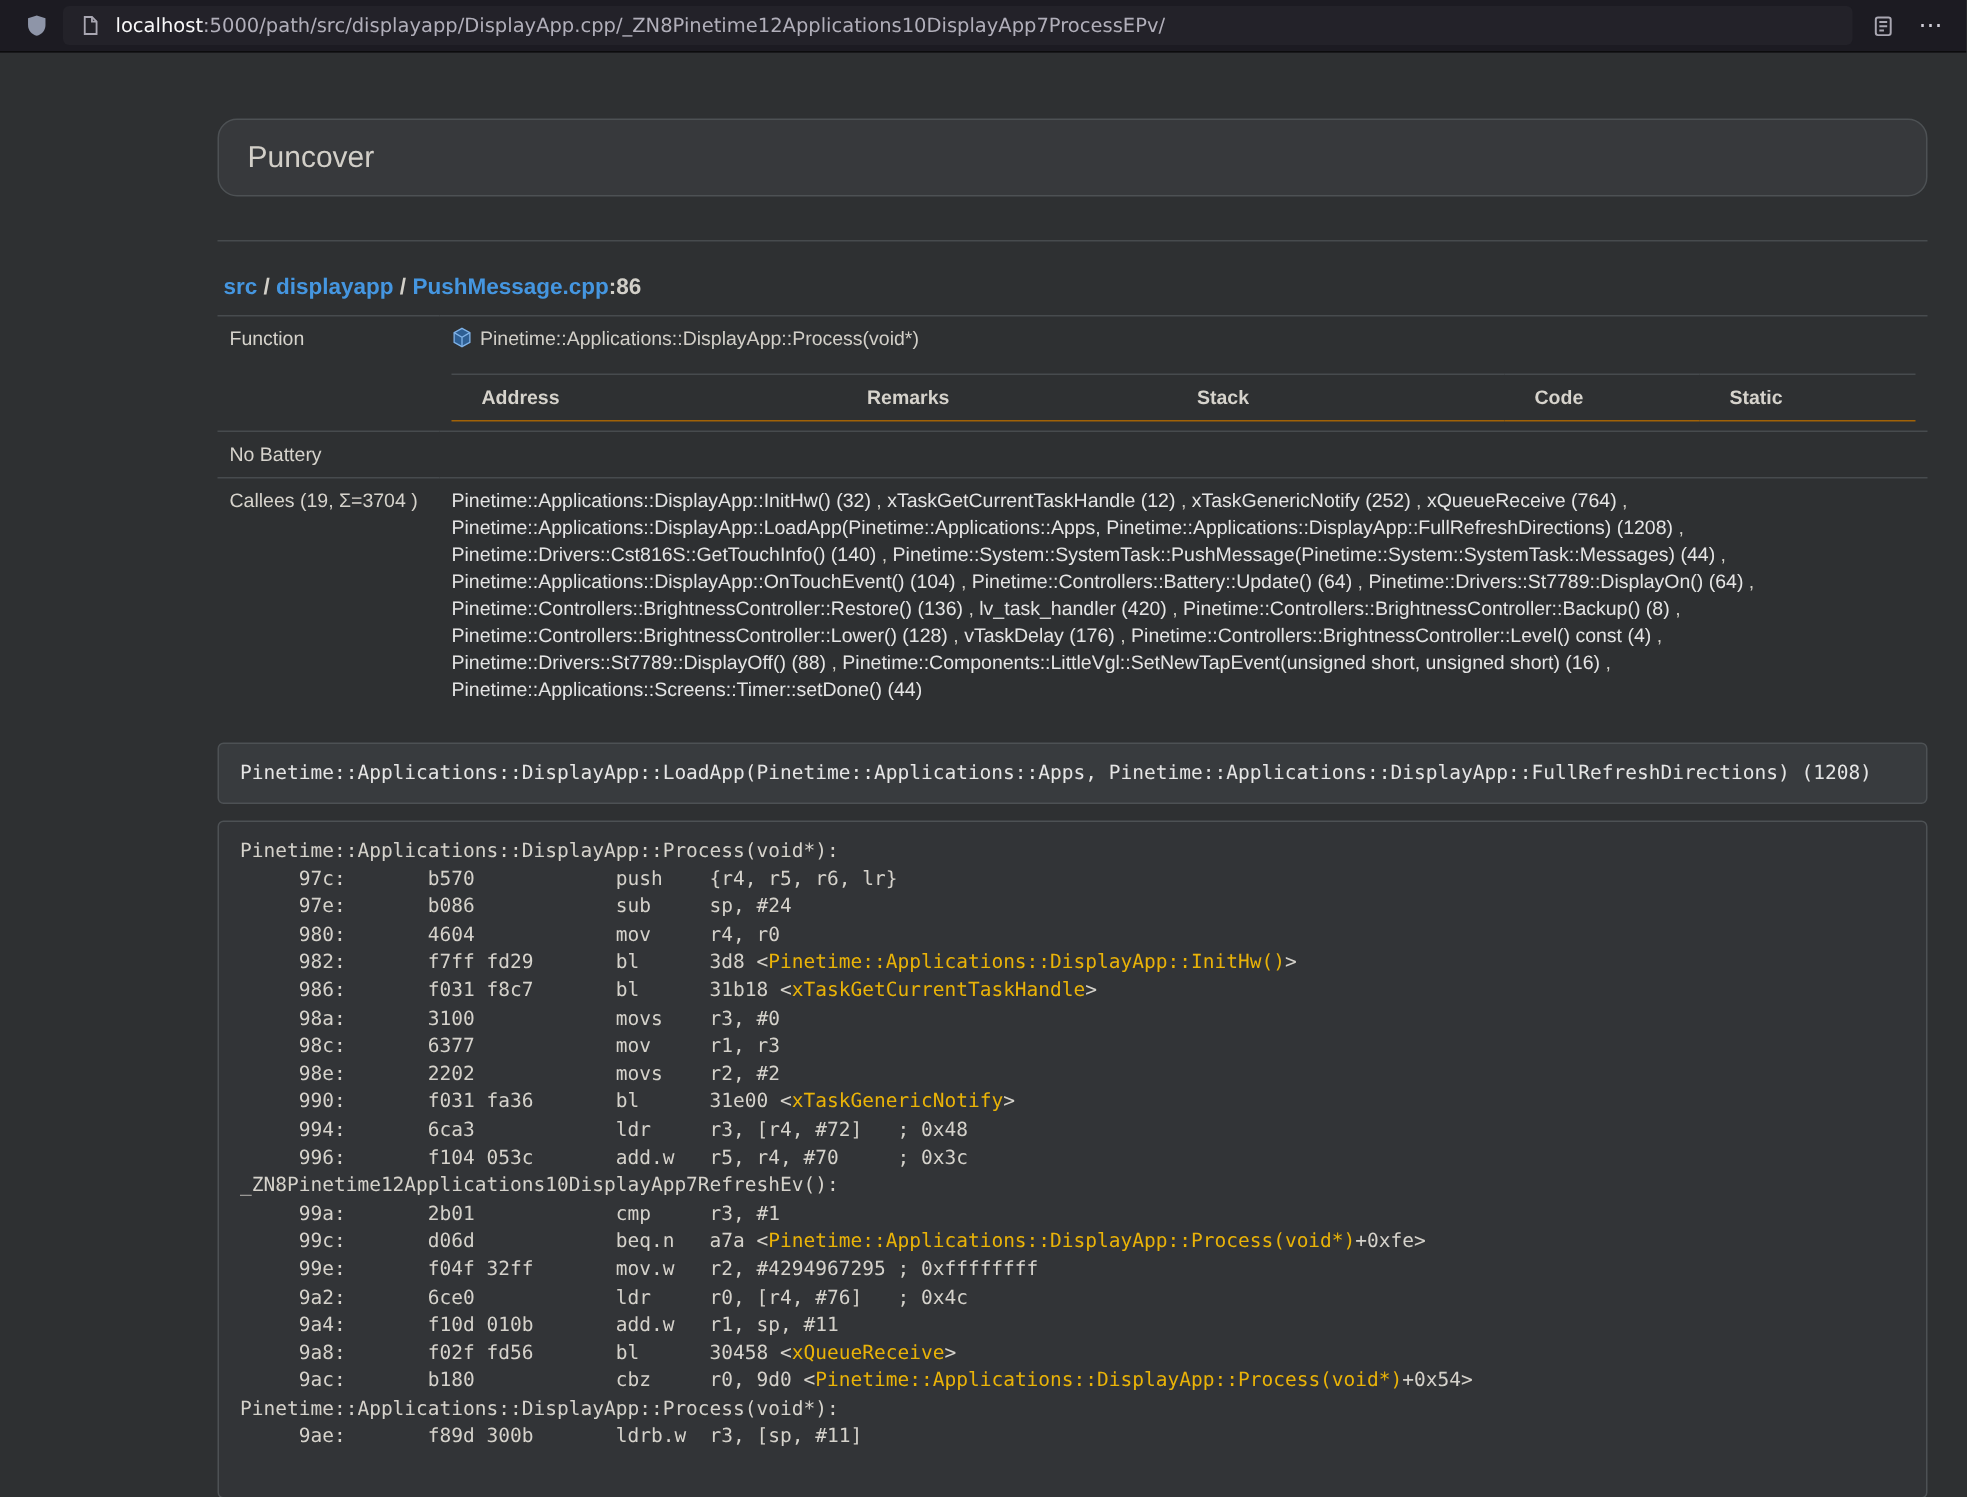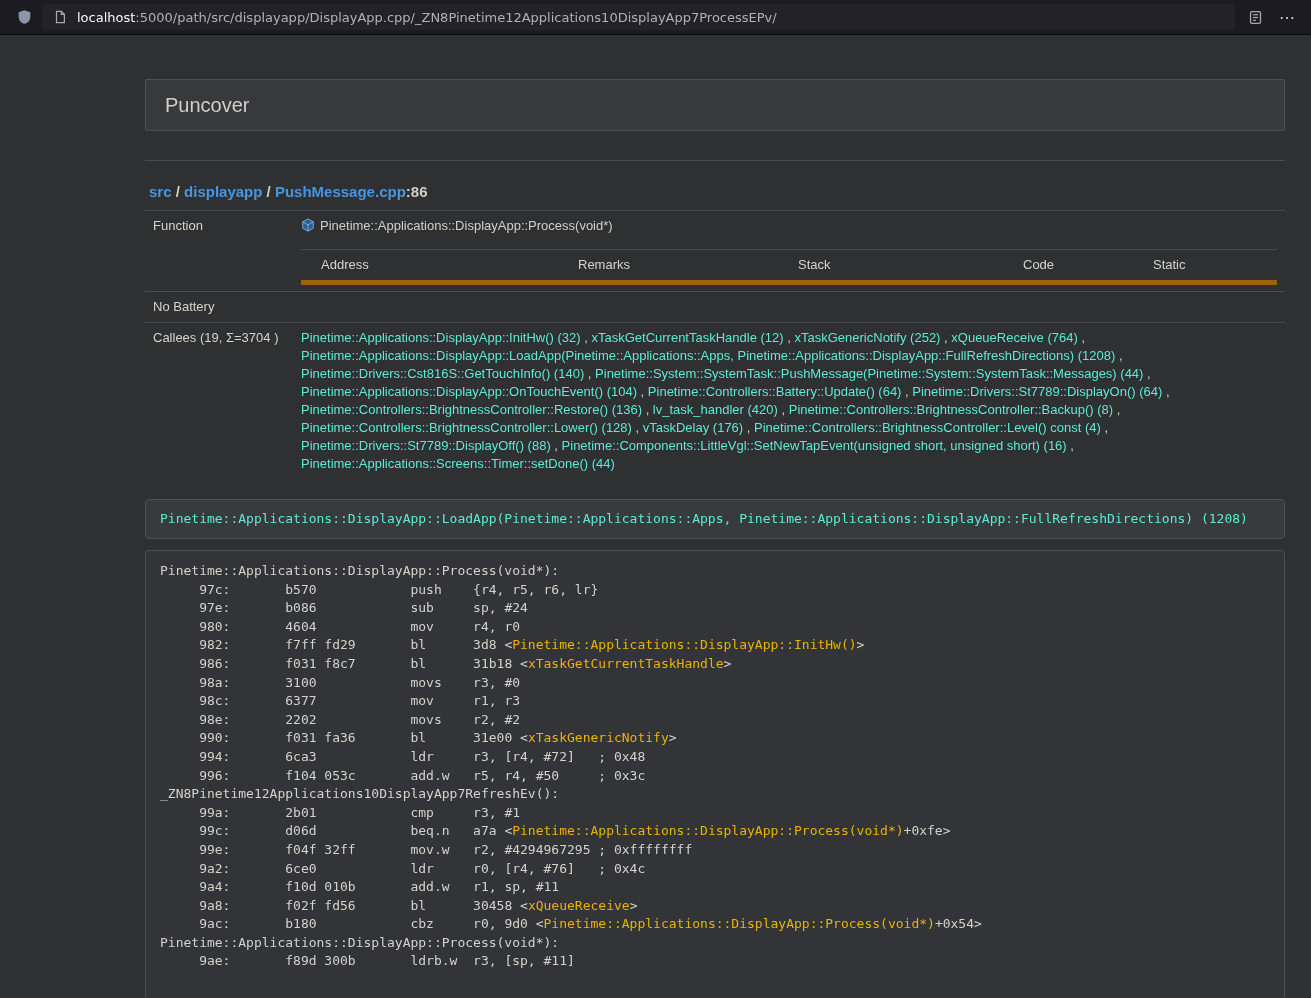--- a/index.html
+++ b/index.html
@@ -29,39 +29,39 @@
   .url-path { color: #b1afba; }
   .reader { margin: 0 10px; }
   .menu {
     flex: none; width: 24px; text-align: center; color: #d0ced8;
     font-size: 16px; cursor: pointer; user-select: none;
   }
   
   .page { padding-top: 44px; }
   .container { width: 1140px; margin-left: 145px; }
   .jumbotron {
-    height: 52px; background: #37393c; border: 1px solid #4d5154; border-radius: 2px;
+    height: 52px; background: #37393c; border: 1px solid #4d5154; border-radius: 13px;
     padding: 14px 19px; font-size: 20px; line-height: 22px; color: #d2cfc8;
   }
   hr.rule { border: 0; border-top: 1px solid #474b4e; margin: 29px 0 0 0; }
   .breadcrumb { font-size: 15px; line-height: 19px; font-weight: bold; margin: 21px 0 9px 4px; }
   .breadcrumb a { color: #4596e0; text-decoration: none; }
   .breadcrumb span { color: #d2cfc8; }
-  .lnk { color: #5eead4; text-decoration: none; }
+  .lnk { color: #e5e5e5; text-decoration: none; }
   
   table.info { width: 100%; border-collapse: collapse; font-size: 13px; }
   table.info th, table.info td { text-align: left; vertical-align: top; padding: 6px 8px; line-height: 18px; font-weight: normal; }
   th.rowhead { width: 148px; font-weight: bold; padding: 6px 0 6px 18px; white-space: nowrap; color: #d6d3cc; margin-top: 24px; }
   tr.bline > th, tr.bline > td { border-top: 1px solid #474b4e; }
   td.fn-cell { padding-left: 13px; }
   .fn-icon { display: inline-block; vertical-align: -2px; margin-right: 5px; }
   td.nested-cell { padding: 0; }
   table.nested { width: 100%; border-collapse: collapse; }
   table.nested th, table.nested td { text-align: left; vertical-align: top; padding: 6px 8px 6px 20px; line-height: 18px; }
-  table.nested th { font-weight: normal; border-top: 1px solid #474b4e; border-bottom: 5px solid #a16207; color: #d6d3cc; }
+  table.nested th { font-weight: bold; border-top: 1px solid #474b4e; border-bottom: 1px solid #a16207; color: #d6d3cc; }
   .cw1 { width: 257px; } .cw2 { width: 220px; } .cw3 { width: 225px; } .cw4 { width: 130px; }
   td.callees-cell { padding: 8px 10px 8px 22px; line-height: 20px; }
   
   .panel-heading {
     margin-top: 20px; background: #383b3e; border: 1px solid #4d5154; border-radius: 4px;
     padding: 10px 14px; line-height: 18px; white-space: nowrap; overflow: hidden;
   }
   .mono { font-family: "DejaVu Sans Mono", monospace; font-size: 13px; }
   pre.disasm {
     margin: 11px 0 0 0; background: #323437; border: 1px solid #4d5154; border-radius: 4px;
@@ -159,21 +159,21 @@
 <span>     97c:	b570      	push	{r4, r5, r6, lr}</span>
 <span>     97e:	b086      	sub	sp, #24</span>
 <span>     980:	4604      	mov	r4, r0</span>
 <span>     982:	f7ff fd29 	bl	3d8 &lt;</span><a href="#">Pinetime::Applications::DisplayApp::InitHw()</a><span>&gt;</span>
 <span>     986:	f031 f8c7 	bl	31b18 &lt;</span><a href="#">xTaskGetCurrentTaskHandle</a><span>&gt;</span>
 <span>     98a:	3100      	movs	r3, #0</span>
 <span>     98c:	6377      	mov	r1, r3</span>
 <span>     98e:	2202      	movs	r2, #2</span>
 <span>     990:	f031 fa36 	bl	31e00 &lt;</span><a href="#">xTaskGenericNotify</a><span>&gt;</span>
 <span>     994:	6ca3      	ldr	r3, [r4, #72]	; 0x48</span>
-<span>     996:	f104 053c 	add.w	r5, r4, #50	; 0x3c</span>
+<span>     996:	f104 053c 	add.w	r5, r4, #70	; 0x3c</span>
 <span>_ZN8Pinetime12Applications10DisplayApp7RefreshEv():</span>
 <span>     99a:	2b01      	cmp	r3, #1</span>
 <span>     99c:	d06d      	beq.n	a7a &lt;</span><a href="#">Pinetime::Applications::DisplayApp::Process(void*)</a><span>+0xfe&gt;</span>
 <span>     99e:	f04f 32ff 	mov.w	r2, #4294967295	; 0xffffffff</span>
 <span>     9a2:	6ce0      	ldr	r0, [r4, #76]	; 0x4c</span>
 <span>     9a4:	f10d 010b 	add.w	r1, sp, #11</span>
 <span>     9a8:	f02f fd56 	bl	30458 &lt;</span><a href="#">xQueueReceive</a><span>&gt;</span>
 <span>     9ac:	b180      	cbz	r0, 9d0 &lt;</span><a href="#">Pinetime::Applications::DisplayApp::Process(void*)</a><span>+0x54&gt;</span>
 <span>Pinetime::Applications::DisplayApp::Process(void*):</span>
 <span>     9ae:	f89d 300b 	ldrb.w	r3, [sp, #11]</span>

